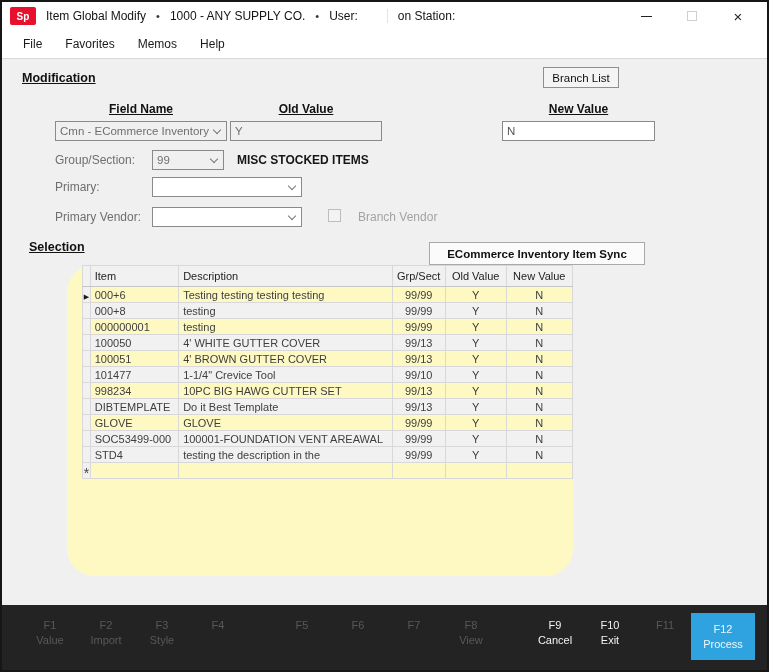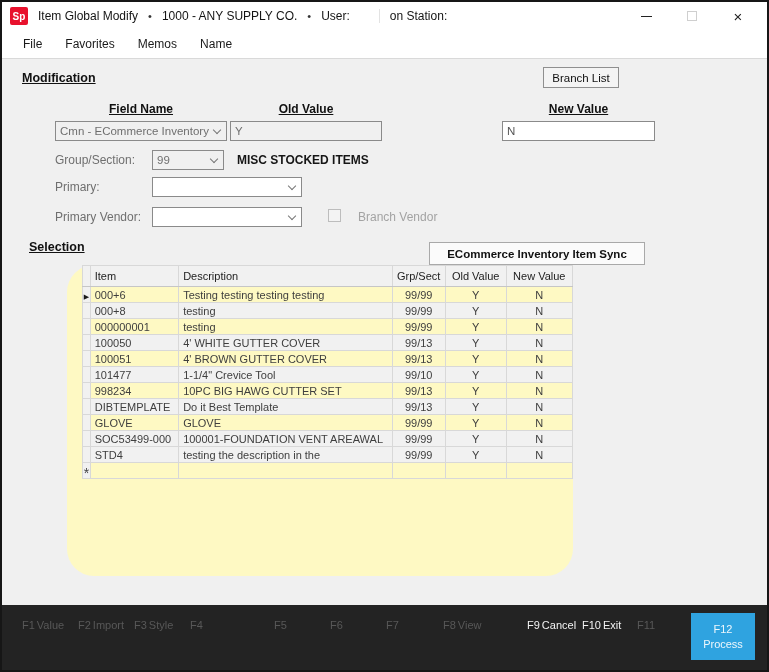--- a/index.html
+++ b/index.html
@@ -5,21 +5,21 @@
   * { margin:0; padding:0; box-sizing:border-box; }
   html,body { background:#555; }
   body { font-family:"Liberation Sans", sans-serif; }
   .window {
     position:relative; width:769px; height:672px;
     background:#f0f0f0; border:2px solid #161616; overflow:hidden;
   }
   
   .titlebar { position:absolute; left:0; top:0; width:765px; height:28px; background:#ffffff; }
   .title-row { position:absolute; left:8px; top:0; height:28px; display:flex; align-items:center; gap:10px; }
-  .logo { width:18px; height:18px; border-radius:2px; color:#fff; font-size:10px; font-weight:bold;
+  .logo { width:26px; height:18px; border-radius:2px; color:#fff; font-size:10px; font-weight:bold;
           display:flex; align-items:center; justify-content:center; }
   .title-seg { font-size:12px; color:#141414; white-space:nowrap; }
   .title-bullet { font-size:11px; color:#333; }
   .user-gap { width:20px; height:14px; border-right:1px solid #e3e3e3; }
   .win-controls { position:absolute; right:6px; top:0; height:28px; display:flex; align-items:center; }
   .win-btn { width:46px; height:28px; display:flex; align-items:center; justify-content:center; }
   .min-glyph { width:11px; height:1px; background:#222; display:block; }
   .max-glyph { width:10px; height:10px; border:1px solid #cfcfcf; display:block; }
   .close-glyph { font-size:15px; color:#222; line-height:1; }
   
@@ -56,21 +56,21 @@
                                  color:#3e3e3e; padding:0 4px; overflow:hidden; white-space:nowrap; }
   table.grid th { background:#f1f1f1; height:21px; color:#222; border-bottom:1px solid #c6c6c6; }
   table.grid td { height:16px; }
   tr.alt td { background:#f1f1f1; }
   .c-left { text-align:left; } .c-center { text-align:center; }
   .rowhdr { width:14px; background:#f1f1f1 !important; padding:0 !important; text-align:center; }
   .marker-arrow { font-size:7px; color:#1a1a1a; }
   .marker-star { font-size:14px; color:#444; line-height:6px; position:relative; top:3px; }
   
   .fnbar { position:absolute; left:0; top:603px; width:765px; height:65px; background:#232323; }
-  .fn-slot { position:absolute; top:14px; width:56px; display:flex; flex-direction:row; align-items:center; gap:2px; }
+  .fn-slot { position:absolute; top:14px; width:56px; display:flex; flex-direction:column; align-items:center; gap:2px; }
   .fn-key, .fn-label { font-size:11px; line-height:13px; }
   .fn-dim  { color:#585858; }
   .fn-on   { color:#f2f2f2; }
   .fn-primary-btn { position:absolute; top:8px; width:64px; height:47px; display:flex; flex-direction:column;
                     align-items:center; justify-content:center; gap:2px; color:#eef7fc; }
 </style>
 </head>
 <body>
 
 <div class="window">
@@ -96,21 +96,21 @@
       <span class="win-btn">
           <span class="close-glyph">×</span>
         </span>
     </div>
   </div>
 
   <div class="menubar">
     <span class="menu-item">File</span>
     <span class="menu-item">Favorites</span>
     <span class="menu-item">Memos</span>
-    <span class="menu-item">Name</span>
+    <span class="menu-item">Help</span>
   </div>
 
   <div class="section-label" style="left:20px; top:69px;">Modification</div>
   <button class="btn" style="left:541px; top:65px; width:76px; height:21px;">Branch List</button>
 
   <div class="col-header" style="left:53px; top:100px; width:172px;">Field Name</div>
   <div class="col-header" style="left:228px; top:100px; width:152px;">Old Value</div>
   <div class="col-header" style="left:500px; top:100px; width:153px;">New Value</div>
 
   <div class="dd disabled" style="left:53px; top:119px; width:172px;">

